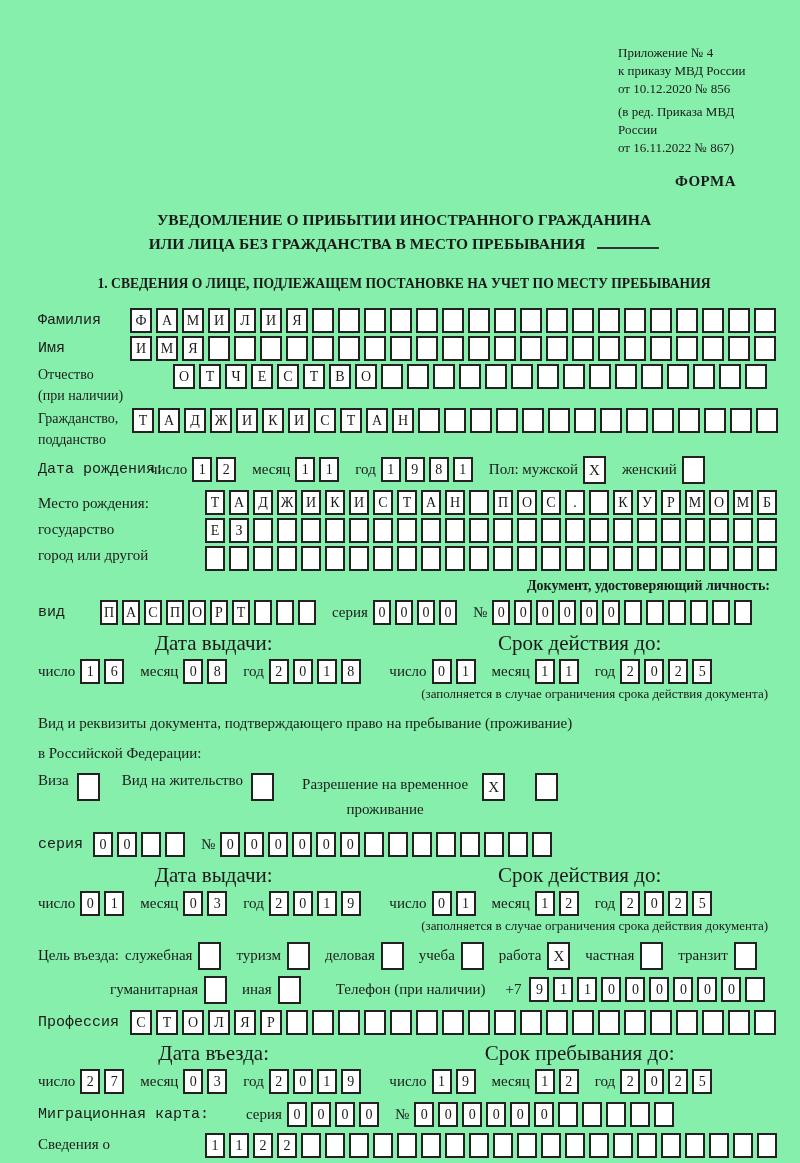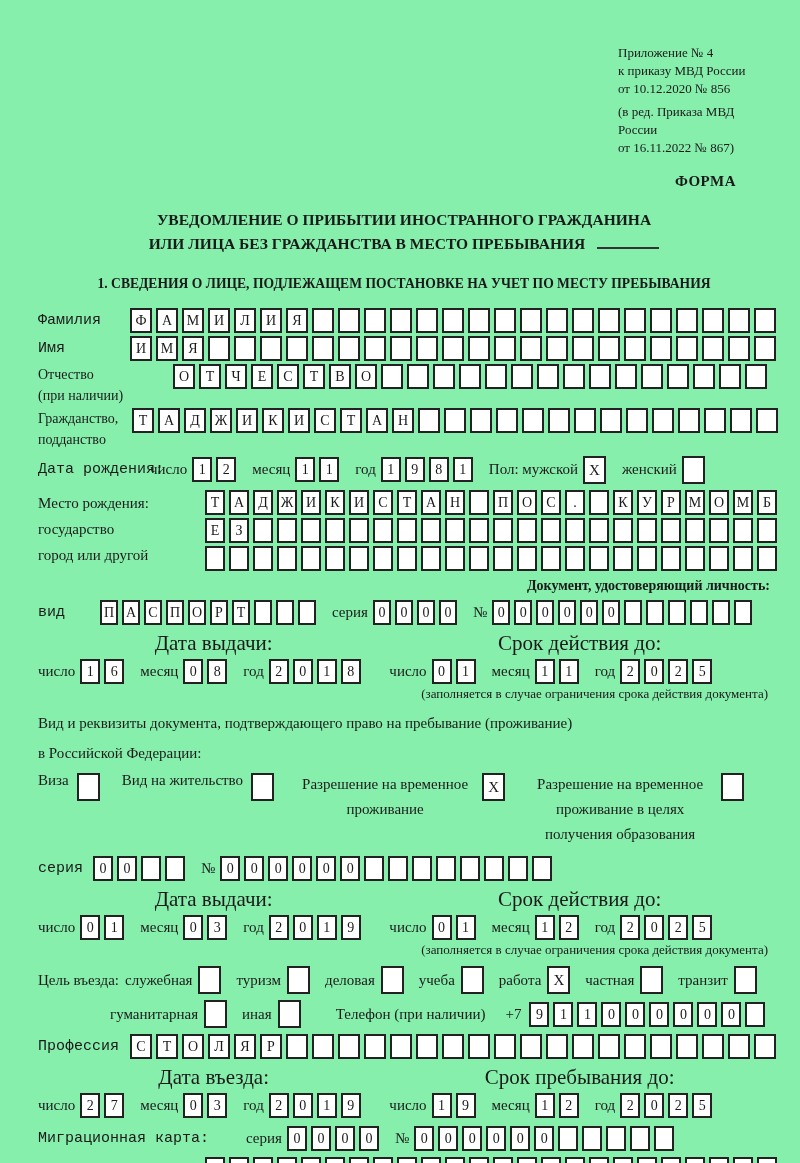--- a/index.html
+++ b/index.html
@@ -429,21 +429,20 @@
           <span class="cell"></span>
         </span>
     </span>
     <span class="opt">
       <span class="olbl center wA" style="white-space:normal">Разрешение на временное проживание</span>
       <span class="cells cell-lg">
           <span class="cell">X</span>
         </span>
     </span>
     <span class="opt" style="margin-right:0">
-      <span class="olbl center wB" style="white-space:normal">Разрешение на временное проживание в целях получения образования</span>
       <span class="cells cell-lg">
           <span class="cell"></span>
         </span>
     </span>
   </div>
   <div class="row">
     <span class="lbl" style="margin-right:10px">серия</span>
     <span class="cells">
         <span class="cell">0</span>
         <span class="cell">0</span>

